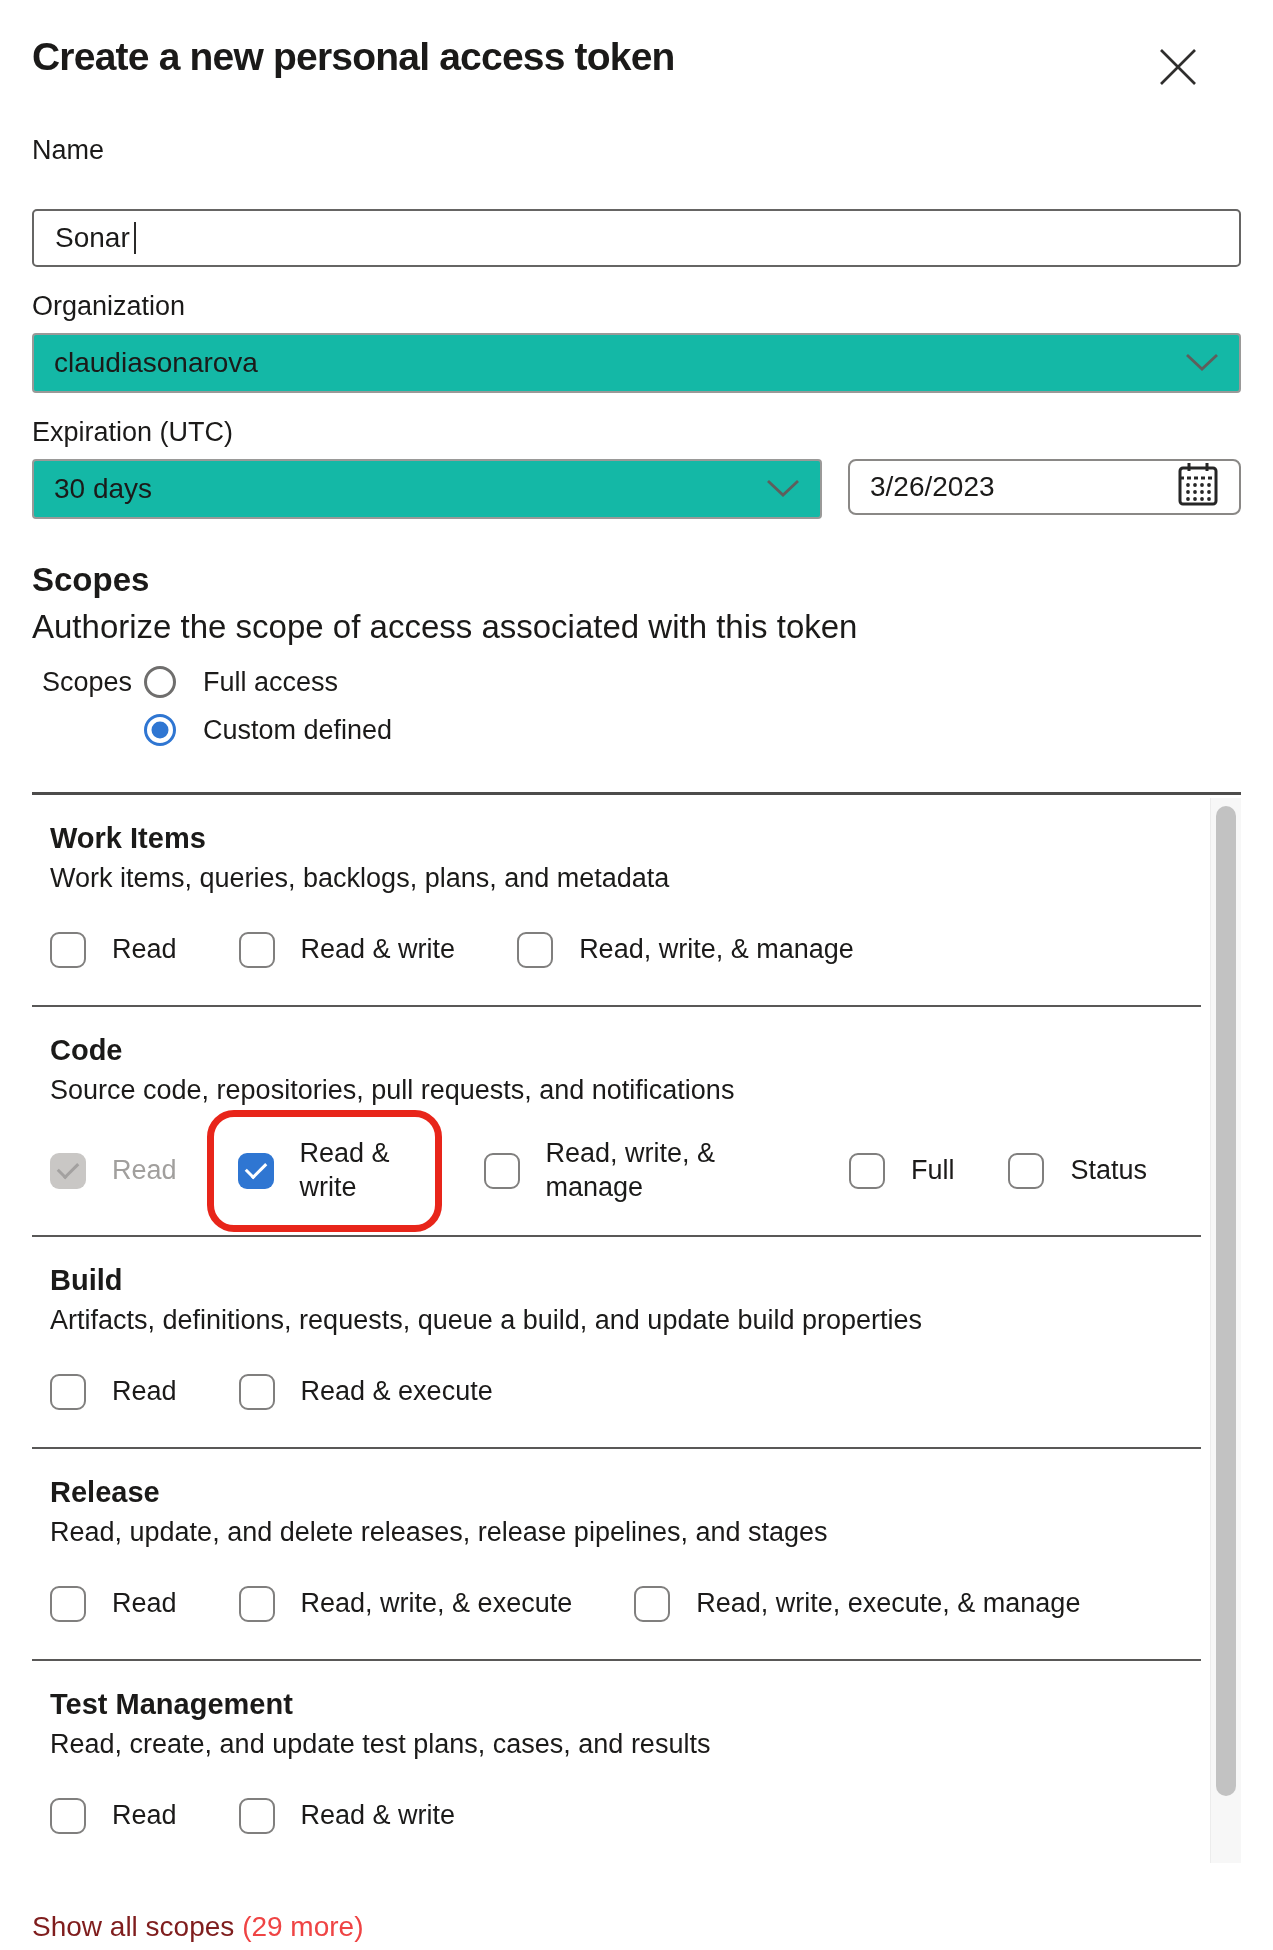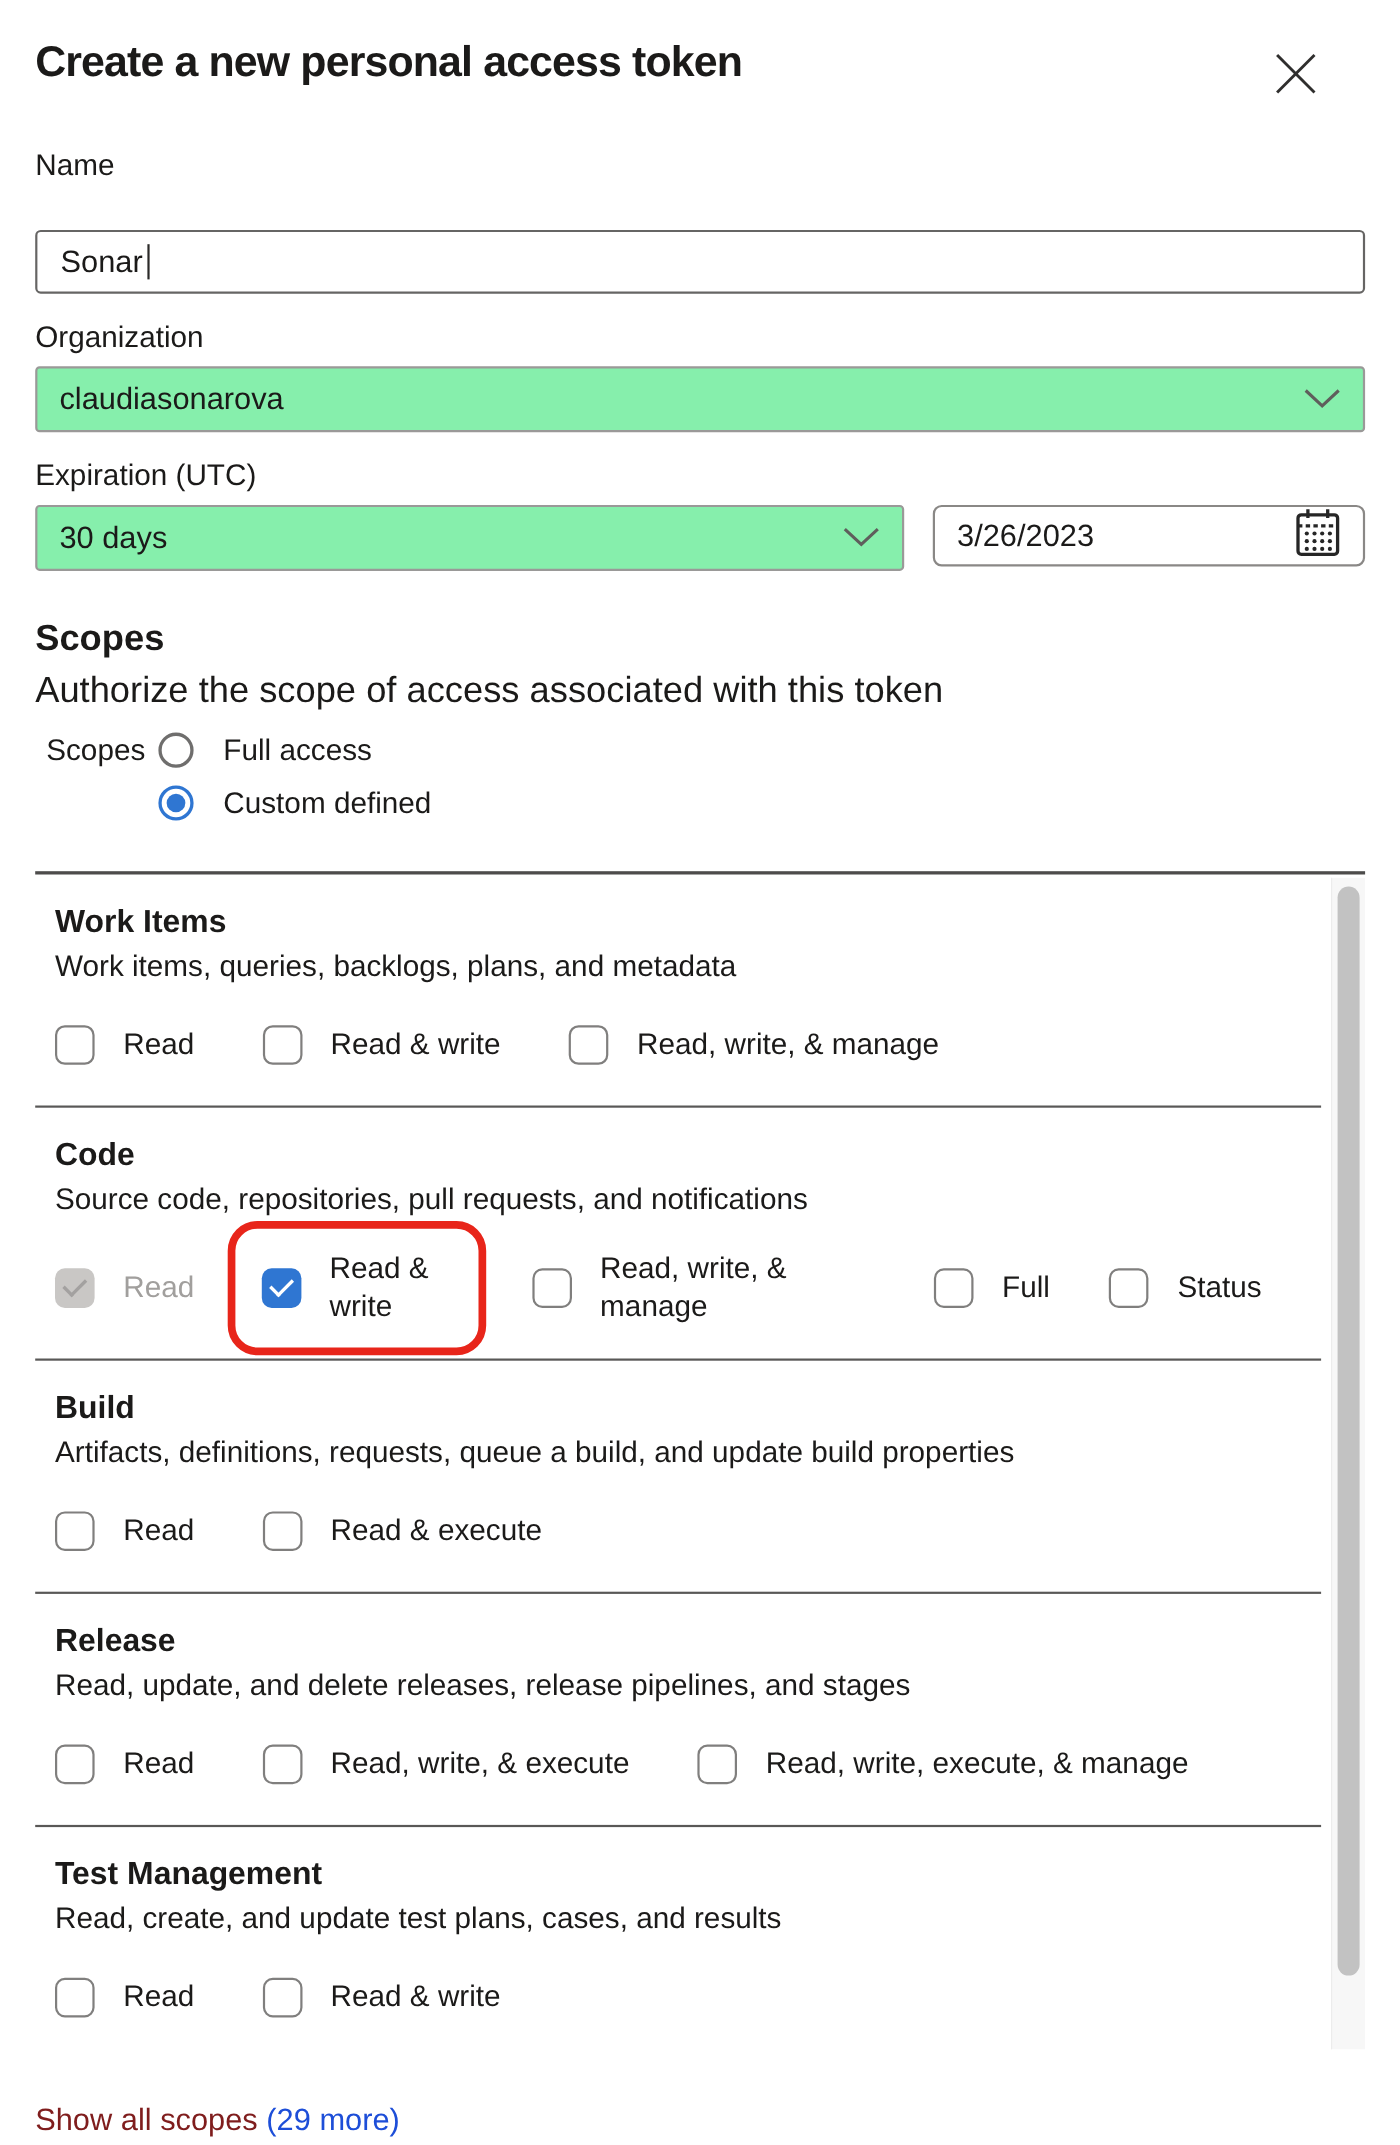--- a/index.html
+++ b/index.html
@@ -21,21 +21,21 @@
   .field-label { font-size:27px; margin:24px 0 11px 0; }
   .field-label.first { margin-top:44px; }
   .text-input {
     height:54px; border:2px solid #666564; border-radius:5px;
     display:flex; align-items:center; padding:0 21px; font-size:28px;margin-top:43px;
   }
   .caret { width:2px; height:32px; background:#2b2a29; margin-left:4px; }
   .select-box {
     height:56px; border:2px solid #9a9998; border-radius:4px;
     display:flex; align-items:center; justify-content:space-between;
-    padding:0 20px; font-size:28px; cursor:pointer; background:#86efac;
+    padding:0 20px; font-size:28px; cursor:pointer; background:#14b8a6;
   }
   .exp-row { display:flex; gap:26px; }
   .exp-select { flex:0 0 746px; }
   .date-box {
     flex:1; height:56px; border:2px solid #8a8886; border-radius:8px;
     display:flex; align-items:center; justify-content:space-between;
     padding:0 20px; font-size:28px; box-sizing:border-box;
   }
   
   .scopes-heading { font-size:33px; font-weight:700; margin-top:42px; }
@@ -93,21 +93,21 @@
   .code-row .cb-item.gap-wide { margin-right:72px; }
   .highlight-ring {
     border:7px solid #e8251a; border-radius:27px;
     padding:20px 24px; display:flex; align-items:center;
     margin:-27px 42px -27px -24px;
   }
   .highlight-ring .cb-item { margin-right:0; }
   
   .show-scopes { margin-top:48px; font-size:28px; }
   .link { color:#7f1d1d; cursor:pointer; }
-  .more-count { color:#1d4ed8; }
+  .more-count { color:#ef4444; }
   .btn-row { margin-top:30px; display:flex; gap:15px; }
   .btn { font-family:inherit; font-weight:700; font-size:28px; height:54px; border:none; border-radius:5px; cursor:pointer; display:flex; align-items:center; }
   .btn-primary { background:#2d72d2; color:#fff; padding:0 33px; }
   .btn-secondary { background:#efefef; color:#1b1a19; padding:0 28px; }
 </style>
 </head>
 <body>
 
 <div class="dialog-header">
   <div class="title">Create a new personal access token</div>

